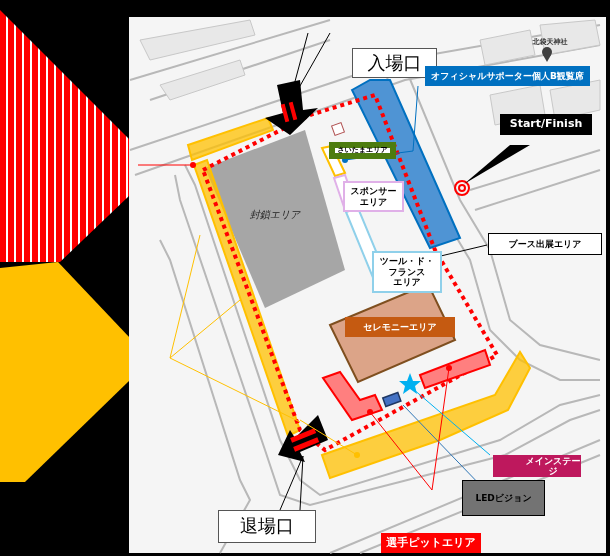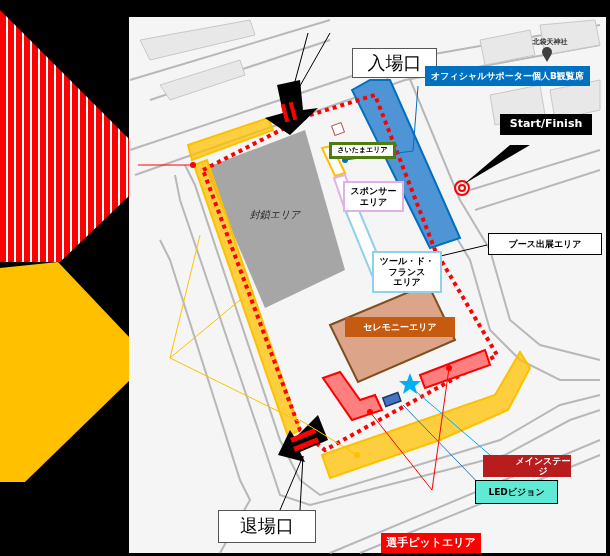--- a/index.html
+++ b/index.html
@@ -142,33 +142,33 @@
   <div class="lbl" style="left:352px;top:3px;width:85px;height:30px;background:#fff;border:1px solid #555;color:#000;font-size:18px;font-weight:normal;margin-top:45px;">入場口</div>
 
   <div class="lbl" style="left:218px;top:510px;width:98px;height:33px;background:#fff;border:1px solid #555;color:#000;font-size:18px;font-weight:normal;">退場口</div>
 
   <div class="lbl" style="left:525px;top:36px;width:50px;height:12px;color:#333;font-size:7px;">北袋天神社</div>
 
   <div class="lbl" style="left:425px;top:66px;width:165px;height:20px;background:#0070c0;color:#fff;font-size:9px;">オフィシャルサポーター個人B観覧席</div>
 
   <div class="lbl" style="left:500px;top:114px;width:92px;height:21px;background:#000;color:#fff;font-size:11px;">Start/Finish</div>
 
-  <div class="lbl" style="left:329px;top:142px;width:67px;height:17px;background:#fff;border:3px solid #4d7c0f;color:#000;font-size:7px;">さいたまエリア</div>
+  <div class="lbl" style="left:329px;top:142px;width:67px;height:17px;background:#fff;border:6px solid #4d7c0f;color:#000;font-size:7px;">さいたまエリア</div>
 
   <div class="lbl" style="left:343px;top:163px;width:61px;height:31px;background:#fff;border:2px solid #e0b0e8;color:#000;font-size:9px;margin-top:18px;">スポンサー
 エリア</div>
 
   <div class="lbl" style="left:372px;top:215px;width:70px;height:42px;background:#fff;border:2px solid #8fd0ea;color:#000;font-size:9px;margin-top:36px;">ツール・ド・
 フランス
 エリア</div>
 
   <div class="lbl" style="left:488px;top:233px;width:114px;height:22px;background:#fff;border:1px solid #000;color:#000;font-size:9px;">ブース出展エリア</div>
 
   <div class="lbl" style="left:345px;top:317px;width:110px;height:20px;background:#c55a11;color:#fff;font-size:9px;">セレモニーエリア</div>
 
-  <div class="lbl" style="left:483px;top:455px;width:88px;height:22px;background:#b91c1c;color:#fff;font-size:9px;padding-left:32px;">メインステージ</div>
+  <div class="lbl" style="left:493px;top:455px;width:88px;height:22px;background:#be185d;color:#fff;font-size:9px;padding-left:32px;">メインステージ</div>
 
-  <div class="lbl" style="left:475px;top:480px;width:83px;height:24px;background:#5eead4;border:1px solid #000;color:#000;font-size:9px;">LEDビジョン</div>
+  <div class="lbl" style="left:462px;top:480px;width:83px;height:36px;background:#737373;border:1px solid #000;color:#000;font-size:9px;">LEDビジョン</div>
 
   <div class="lbl" style="left:381px;top:494px;width:100px;height:20px;background:#ff0000;color:#fff;font-size:11px;margin-top:39px;">選手ピットエリア</div>
 
   <div class="lbl" style="left:230px;top:205px;width:90px;height:20px;color:#222;font-size:10px;font-weight:normal;font-style:italic;">封鎖エリア</div>
 </div>
 
 </body></html>

